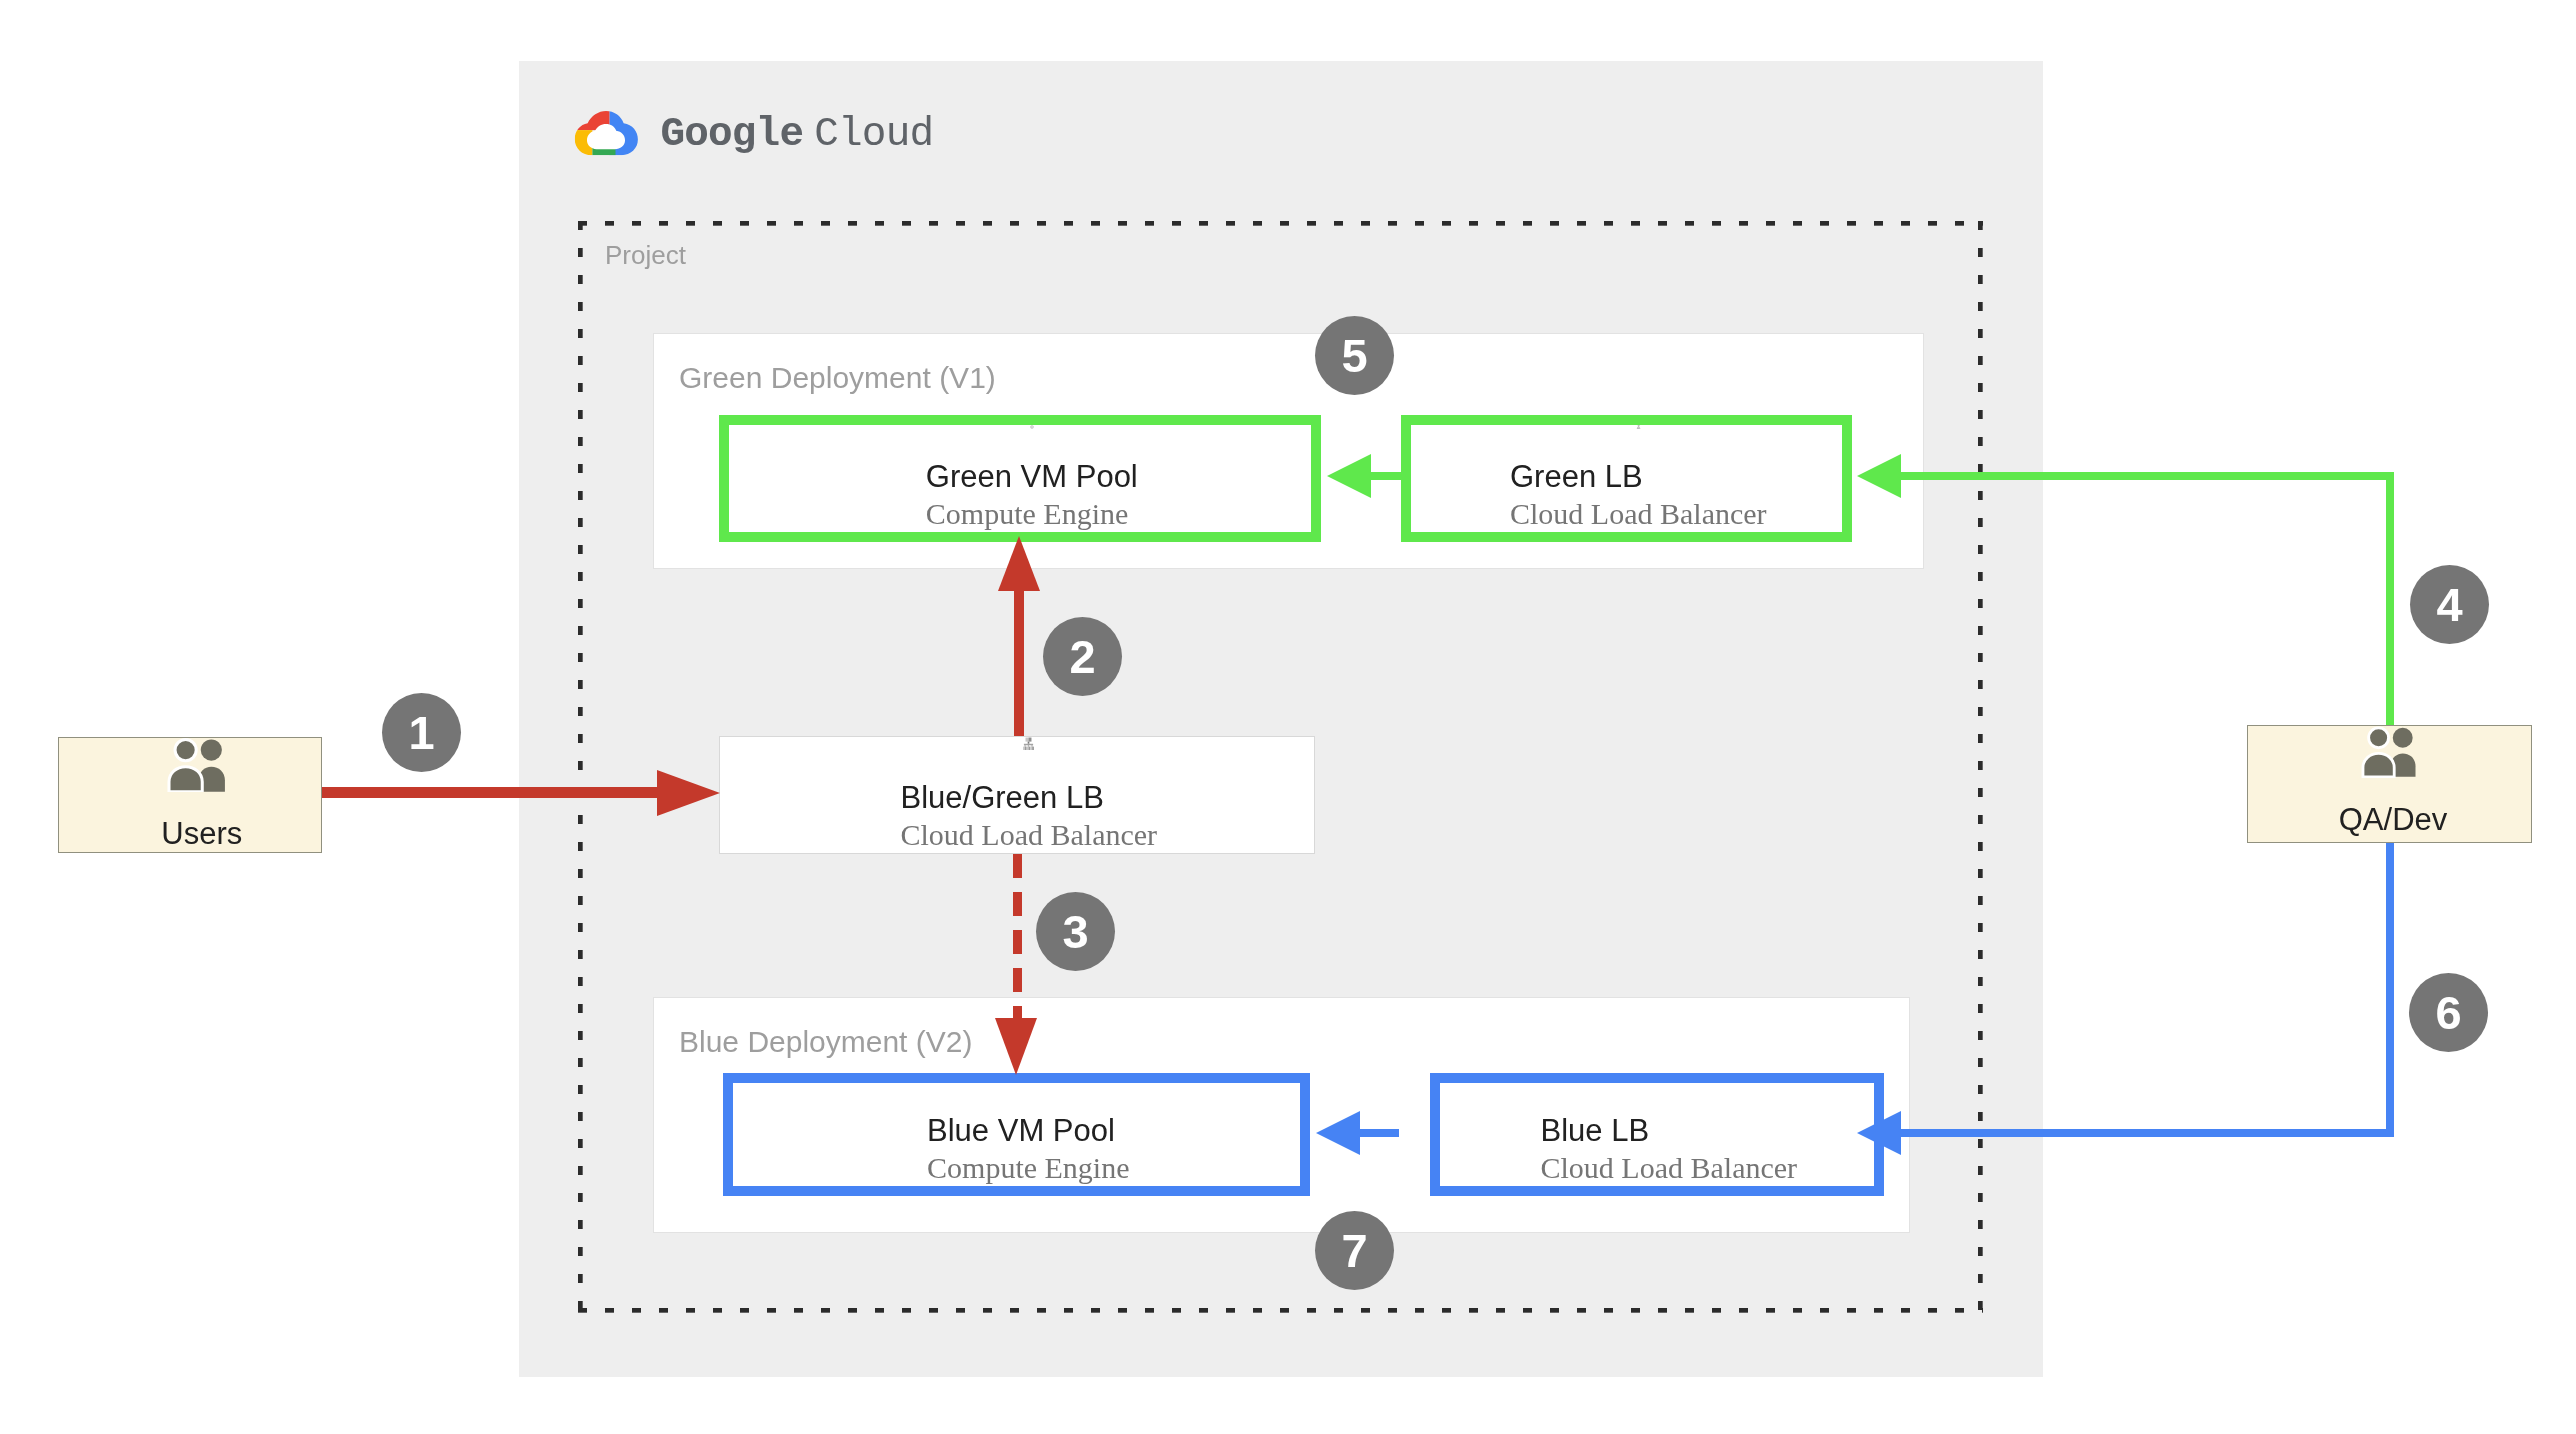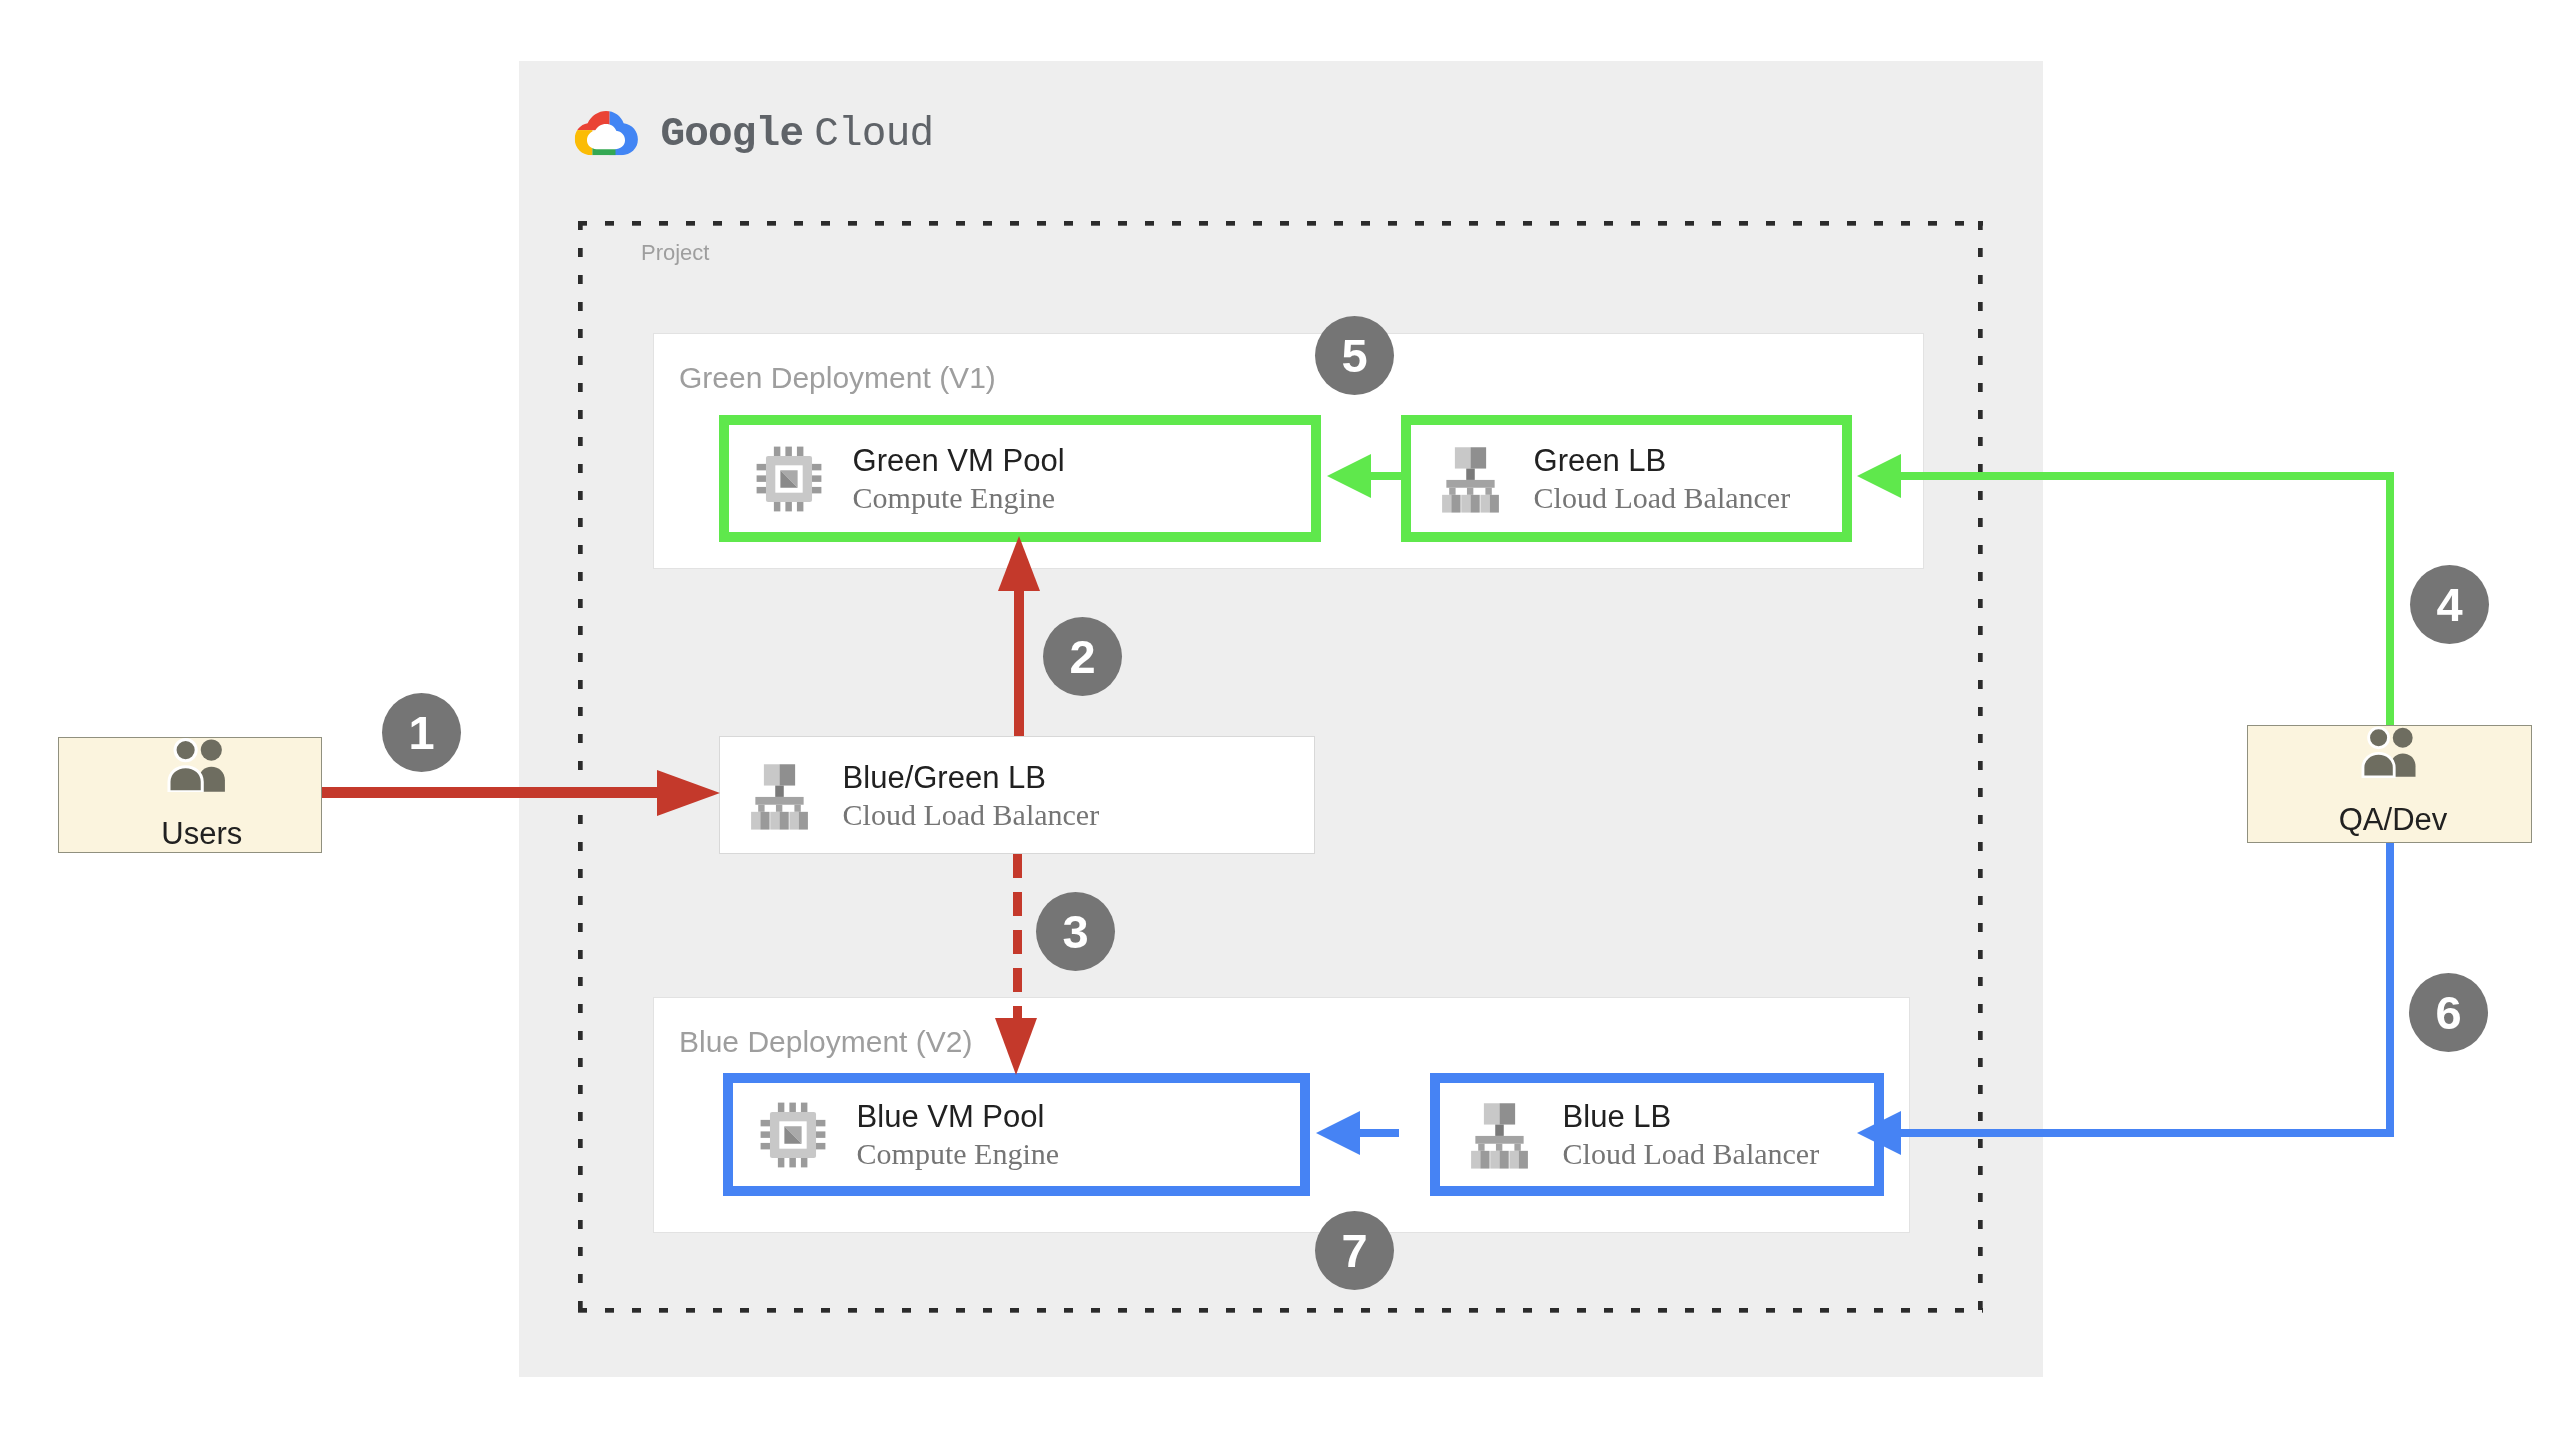--- a/index.html
+++ b/index.html
@@ -12,31 +12,31 @@
   .logo-row{left:572px;top:107px;display:flex;align-items:center;gap:20.4px;font-family:Liberation Mono, monospace;}
   .wordmark{font-size:41px;color:var(--wordmark);letter-spacing:-0.8px;}
   .wordmark .w1{font-weight:600;}
   .wordmark .w2{font-weight:400;margin-left:11px;}
   .project-box{left:578px;top:221px;width:1405px;height:1092px;
     background:
       repeating-linear-gradient(90deg,var(--dotted) 0 8.6px,transparent 8.6px 27px) left top/100% 4.7px no-repeat,
       repeating-linear-gradient(90deg,var(--dotted) 0 8.6px,transparent 8.6px 27px) left bottom/100% 4.7px no-repeat,
       repeating-linear-gradient(180deg,var(--dotted) 0 8.6px,transparent 8.6px 27px) left top/4.7px 100% no-repeat,
       repeating-linear-gradient(180deg,var(--dotted) 0 8.6px,transparent 8.6px 27px) right top/4.7px 100% no-repeat;}
-  .project-label{left:605px;top:240px;font-size:22px;color:var(--title_gray);margin-left:36px;}
+  .project-label{left:605px;top:240px;font-size:26px;color:var(--title_gray);}
 
   
   .dep{background:#fff;border:1.6px solid var(--box_border);box-sizing:border-box;}
   .dep-green{left:653px;top:333px;width:1271px;height:236px;}
   .dep-blue{left:653px;top:997px;width:1257px;height:236px;}
   .dep-title{position:absolute;left:25px;top:27px;font-size:30px;color:var(--title_gray);}
 
   
   .node{display:flex;align-items:center;background:#fff;box-sizing:border-box;
-        padding-left:23.6px;gap:28px;}
+        padding-left:23.6px;gap:28px;flex-direction:column;}
   .node-green{border:10.2px solid var(--green);}
   .node-blue{border:10.2px solid var(--blue);}
   .node-plain{border:1.6px solid #d8d8d8;}
   #green-vm{left:719px;top:415px;width:602px;height:127px;}
   #green-lb{left:1401px;top:415px;width:451px;height:127px;}
   #router{left:719px;top:736px;width:596px;height:118px;}
   #blue-vm{left:723px;top:1073px;width:587px;height:123px;}
   #blue-lb{left:1430px;top:1073px;width:454px;height:123px;}
   .node-title{font-size:31px;color:var(--label_dark);line-height:39px;}
   .node-sub{font-size:30px;color:var(--label_gray);line-height:36px;font-family:Liberation Serif, serif;}

